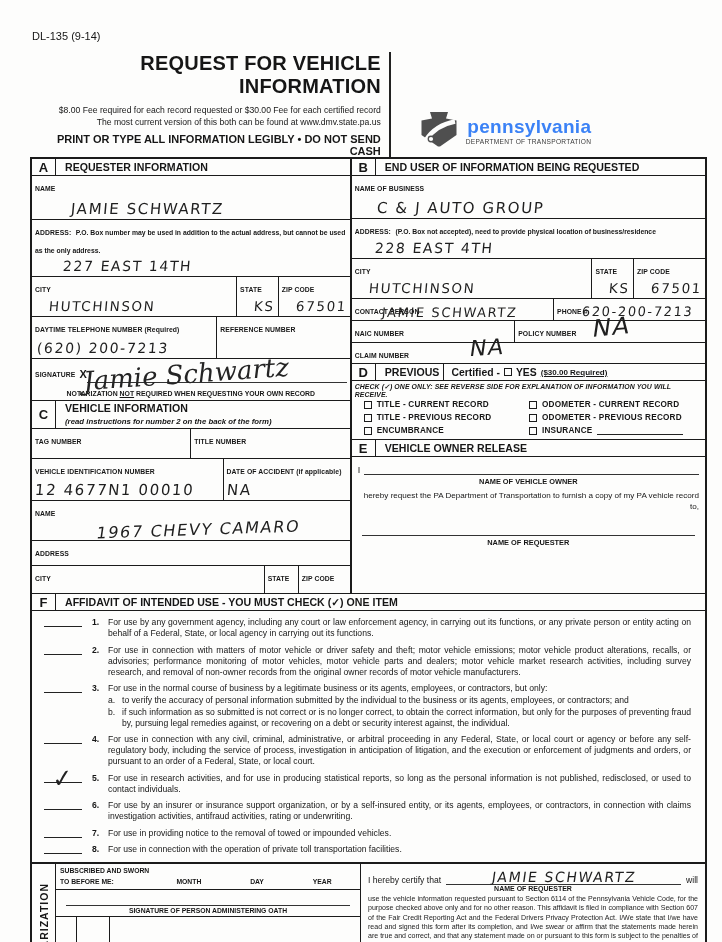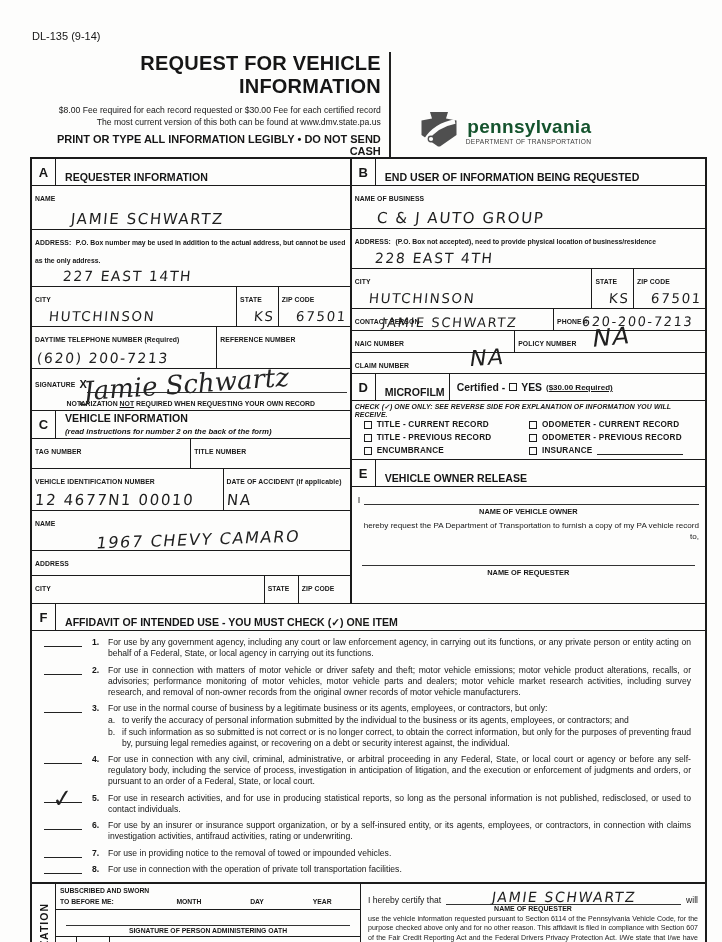--- a/index.html
+++ b/index.html
@@ -11,34 +11,34 @@
 
   
   .form-code { font-size:11px; margin:4px 0 10px 2px; }
   .header-grid { display:flex;text-align:right; }
   .header-left { width:53%; padding-right:8px; }
   .title { font-size:20px; font-weight:bold; letter-spacing:.2px; margin-bottom:7px; font-stretch:condensed; }
   .fee-line { font-size:8.6px; line-height:1.35; }
   .print-line { font-size:11px; font-weight:bold; margin-top:5px; }
   .header-right { border-left:2px solid #222; flex:1; display:flex; align-items:flex-end; padding:6px 0 4px 28px; }
   .logo-row { display:flex; align-items:center; gap:7px; }
-  .logo-text .logo-name { font-size:19px; font-weight:bold; letter-spacing:.3px; color:#14532d; line-height:1; }
+  .logo-text .logo-name { font-size:19px; font-weight:bold; letter-spacing:.3px; color:#3b82f6; line-height:1; }
   .logo-text .logo-dept { font-size:6.6px; color:#3a3a3a; letter-spacing:.3px; margin-top:2px; }
   .see-reverse { border-top:2.5px solid #222; margin-top:6px; text-align:center; font-weight:bold; font-size:11px; padding:1px 0 2px 0; }
 
   
   .form-frame { border:2.5px solid #1b1b1b; }
   .columns { display:flex; align-items:stretch; }
   .col-left { width:47.5%; border-right:2px solid #1b1b1b; display:flex; flex-direction:column; }
   .col-right { width:52.5%; display:flex; flex-direction:column; }
 
   .sec-head { display:flex; align-items:stretch; border-bottom:1.5px solid #1b1b1b; background:#fdfdfc; }
   .sec-head.topline { border-top:1.5px solid #1b1b1b; }
   .sec-letter { width:24px; border-right:1.5px solid #1b1b1b; font-weight:bold; font-size:13px; display:flex; align-items:center; justify-content:center; }
-  .sec-title { font-weight:bold; font-size:10.6px; padding:12px 4px 2px 9px; align-self:center; }
+  .sec-title { font-weight:bold; font-size:10.6px; padding:2px 4px 2px 9px; align-self:center; }
   .sec-sub { font-size:7.8px; font-style:italic; font-weight:bold; }
 
   .cell { border-bottom:1.2px solid #1b1b1b; padding:1px 3px; position:relative; }
   .cell:last-child { }
   .row { display:flex; align-items:stretch; border-bottom:1.2px solid #1b1b1b; }
   .row > .cell { border-bottom:none; flex:1; }
   .row > .cell + .cell { border-left:1.2px solid #1b1b1b; }
   .lbl { font-size:6.8px; font-weight:bold; letter-spacing:.1px; display:inline-block; }
   .lbl-note { font-size:6.8px; font-weight:bold; }
   .hw { font-family:"DejaVu Sans", sans-serif; color:#1f1f1f; transform:skewX(-5deg); letter-spacing:1.6px; font-size:14px; display:inline-block; white-space:nowrap; }
@@ -321,21 +321,21 @@
             <span class="hw policy-na">NA</span>
           </div>
         </div>
         <div class="cell b-claim">
           <span class="lbl">CLAIM NUMBER</span>
           <span class="hw claim-na">NA</span>
         </div>
 
         <div class="sec-head d-head">
           <div class="sec-letter">D</div>
-          <div class="sec-title">MICROFILM</div>
+          <div class="sec-title">PREVIOUS</div>
           <div class="d-cert">
             <span>Certified -</span>
             <span class="chk"></span>
             <span>YES</span>
             <span class="fee">($30.00 Required)</span>
           </div>
         </div>
         <div class="d-note">CHECK (✓) ONE ONLY: SEE REVERSE SIDE FOR EXPLANATION OF INFORMATION YOU WILL RECEIVE.</div>
         <div class="d-grid">
           <div class="d-opt">

